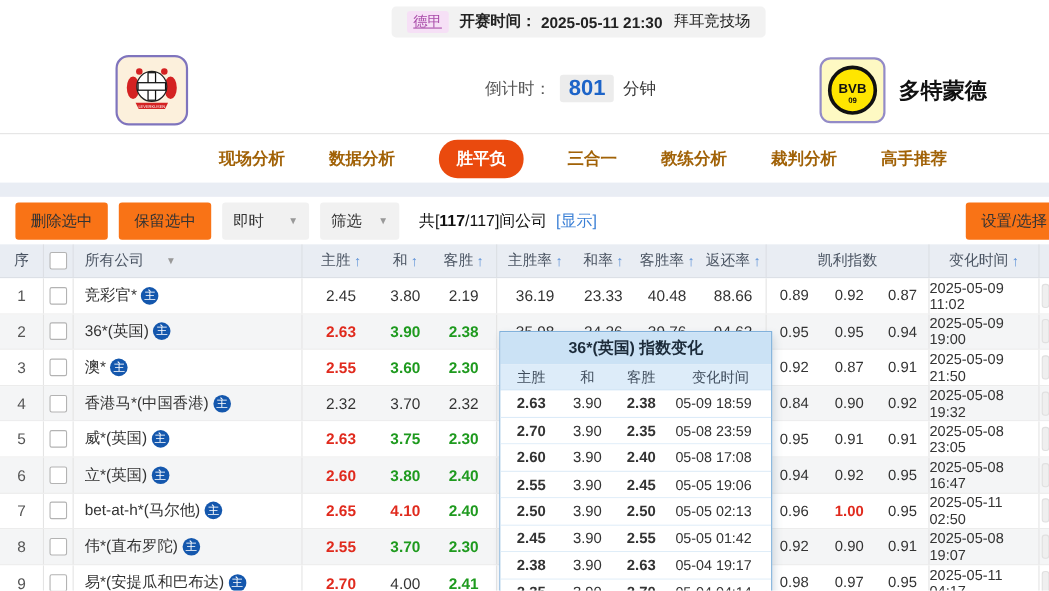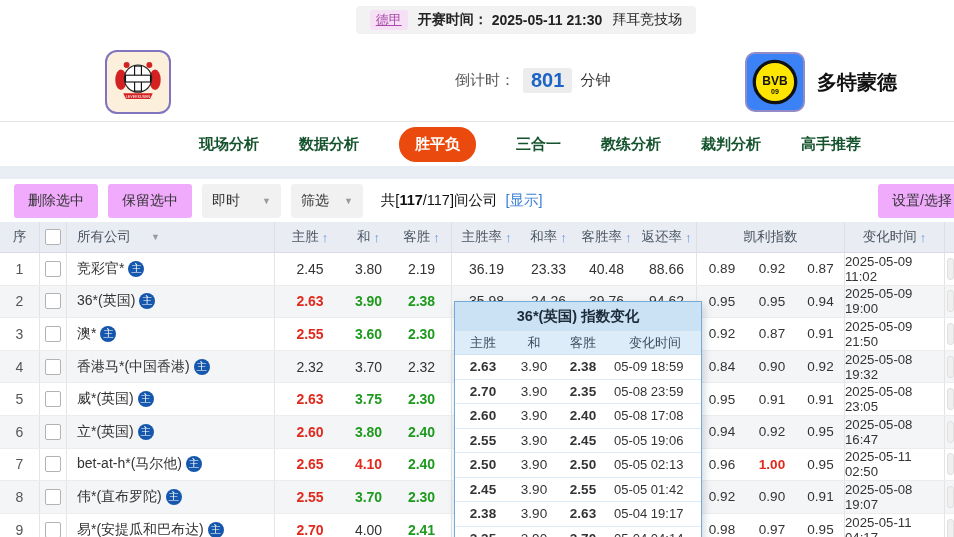--- a/index.html
+++ b/index.html
@@ -13,36 +13,36 @@
   .league-badge{background:#f6e0f6;color:#a94ca9;padding:1px 6px;border-radius:3px;font-size:13px;text-decoration:underline;}
   .bold{font-weight:bold;}
 
   
   .team-header{position:relative;height:81px;border-bottom:1px solid #e4e4e4;}
   .home-group{position:absolute;left:105px;top:10px;display:flex;align-items:center;gap:14px;}
   .away-group{position:absolute;left:745px;top:12px;display:flex;align-items:center;gap:12px;}
   .team-name{font-size:20px;font-weight:bold;color:#111;}
   .logo-box{width:62px;height:60px;border:2px solid #7f74bd;border-radius:12px;background:#fcf0dc;
             display:flex;align-items:center;justify-content:center;}
-  .logo-box.away{background:#3b82f6;border-color:#938bc7;width:56px;height:56px;border-radius:10px;}
-  .countdown{position:absolute;left:455px;top:28px;display:flex;align-items:center;gap:8px;
+  .logo-box.away{background:#fef9c3;border-color:#938bc7;width:56px;height:56px;border-radius:10px;}
+  .countdown{position:absolute;left:441px;top:28px;display:flex;align-items:center;gap:8px;
              font-size:15px;color:#555;}
   .cd-val{font-size:20px;font-weight:bold;color:#1d64c8;background:#ececec;padding:1px 8px;border-radius:3px;}
   .cd-unit{color:#333;}
 
   
   .nav{height:44px;display:flex;align-items:center;justify-content:center;}
   .nav-inner{display:flex;align-items:center;gap:40px;transform:translateX(53px);}
-  .tab{font-size:15px;font-weight:bold;color:#14532d;cursor:pointer;white-space:nowrap;}
+  .tab{font-size:15px;font-weight:bold;color:#a16207;cursor:pointer;white-space:nowrap;}
   .tab.active{background:#ea4a0e;color:#fff;border-radius:17px;padding:8px 16px;}
   .strip{height:13px;background:#e9edf4;}
 
   
   .toolbar{height:43px;background:#fff;display:flex;align-items:center;gap:10px;padding-left:14px;position:relative;}
-  .tb-btn{background:#f0abfc;border:0;border-radius:3px;padding:8px 14px;font-size:14px;color:#333;
+  .tb-btn{background:#f97316;border:0;border-radius:3px;padding:8px 14px;font-size:14px;color:#333;
           font-family:inherit;cursor:pointer;white-space:nowrap;}
   .tb-select{background:#f1f1f1;border-radius:3px;padding:8px 10px;font-size:14px;color:#333;
              display:flex;align-items:center;gap:22px;cursor:pointer;}
   .tb-select.narrow{gap:15px;}
   .caret{font-size:9px;color:#999;}
   .count{margin-left:8px;font-size:14.5px;color:#111;}
   .show-link{color:#3a7fd5;cursor:pointer;text-decoration:none;margin-left:4px;}
   .settings{position:absolute;left:878px;width:110px;text-align:left;}
 
   

